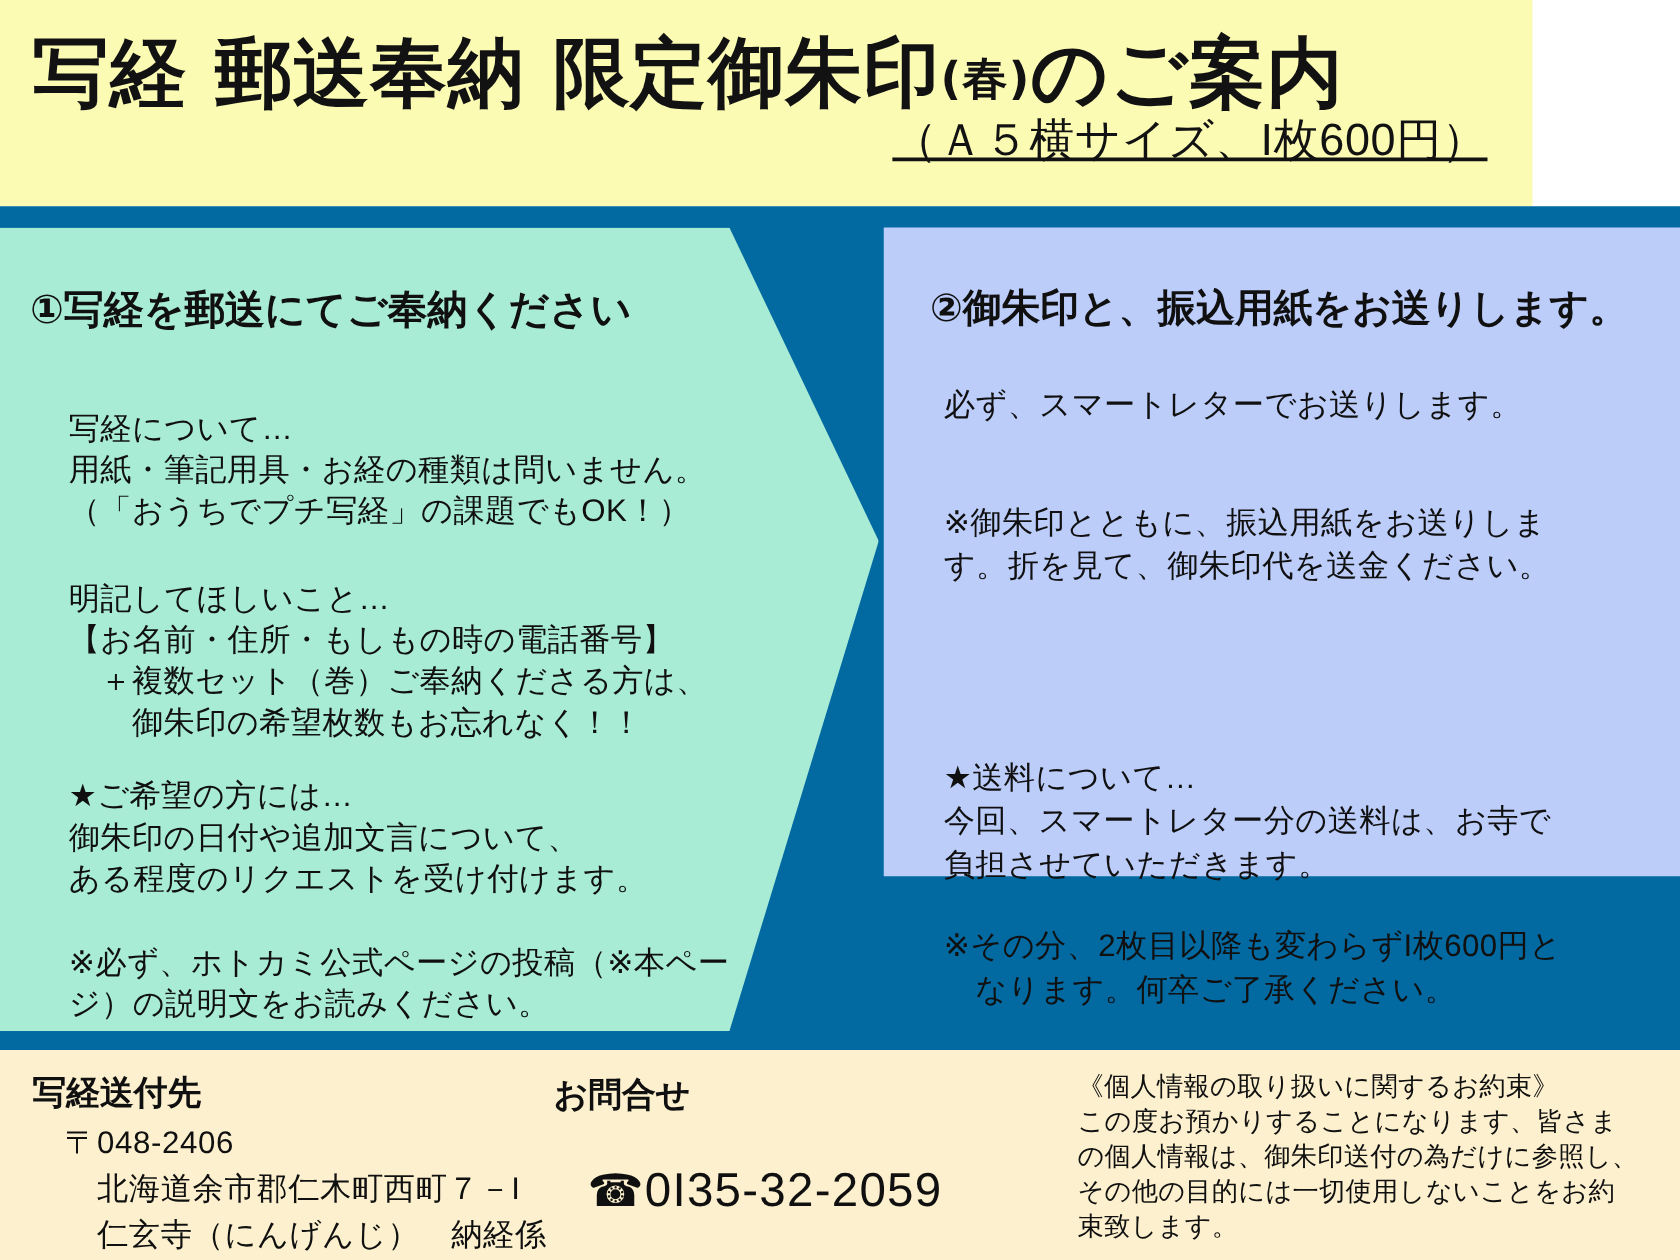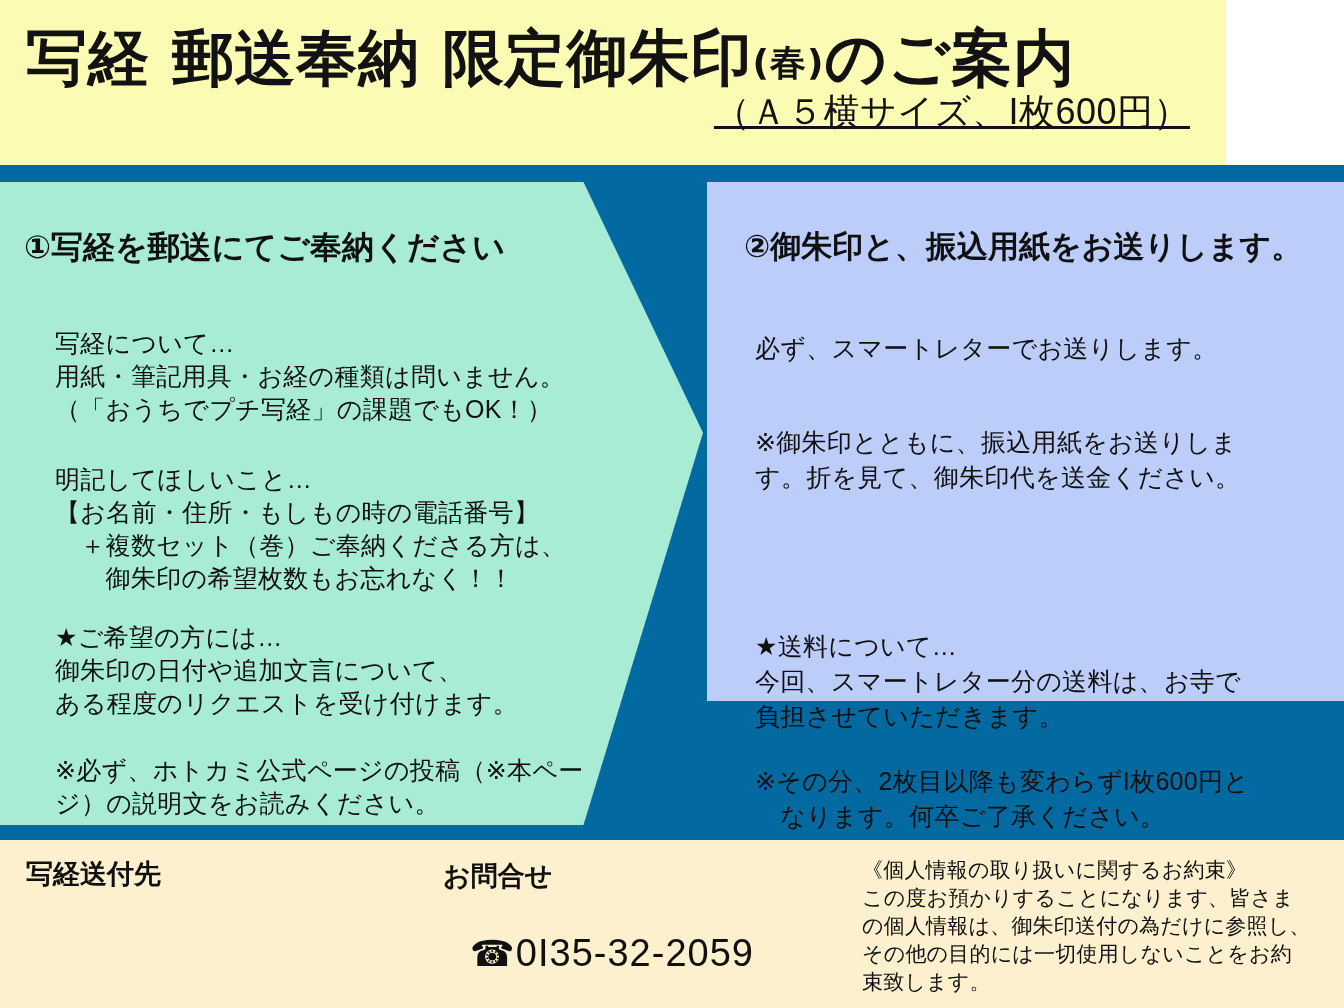--- a/index.html
+++ b/index.html
@@ -121,21 +121,20 @@
     font-family: "DejaVu Sans", "Liberation Sans", sans-serif;
   }
   .right-block {
     position: absolute;
     left: 48px;
     color: #101010;
     font-size: 25px;
     line-height: 35px;
     white-space: pre;
     letter-spacing: 0.3px;
-    margin-top: 24px;
   }
   #right-block-1 { top: 125px; }
   #right-block-2 { top: 219px; }
   #right-block-3 { top: 318px; }
   #right-block-4 { top: 423px; }
   #right-block-5 { top: 558px; }
 
   
   #footer {
     position: absolute;
@@ -235,20 +234,23 @@
 今回、スマートレター分の送料は、お寺で
 負担させていただきます。</div>
     <div class="right-block" id="right-block-5">※その分、2枚目以降も変わらずI枚600円と
 　なります。何卒ご了承ください。</div>
   </div>
 
 </div>
 
 <div id="footer">
   <div id="footer-sendto-label">写経送付先</div>
+  <div id="footer-sendto-address">〒048-2406
+　北海道余市郡仁木町西町７－I
+　仁玄寺（にんげんじ）　納経係</div>
 
   <div id="footer-contact-label">お問合せ</div>
   <div id="footer-phone"><span id="footer-phone-icon">☎</span><span>0I35-32-2059</span></div>
 
   <div id="footer-privacy">《個人情報の取り扱いに関するお約束》
 この度お預かりすることになります、皆さま
 の個人情報は、御朱印送付の為だけに参照し、
 その他の目的には一切使用しないことをお約
 束致します。</div>
 </div>

